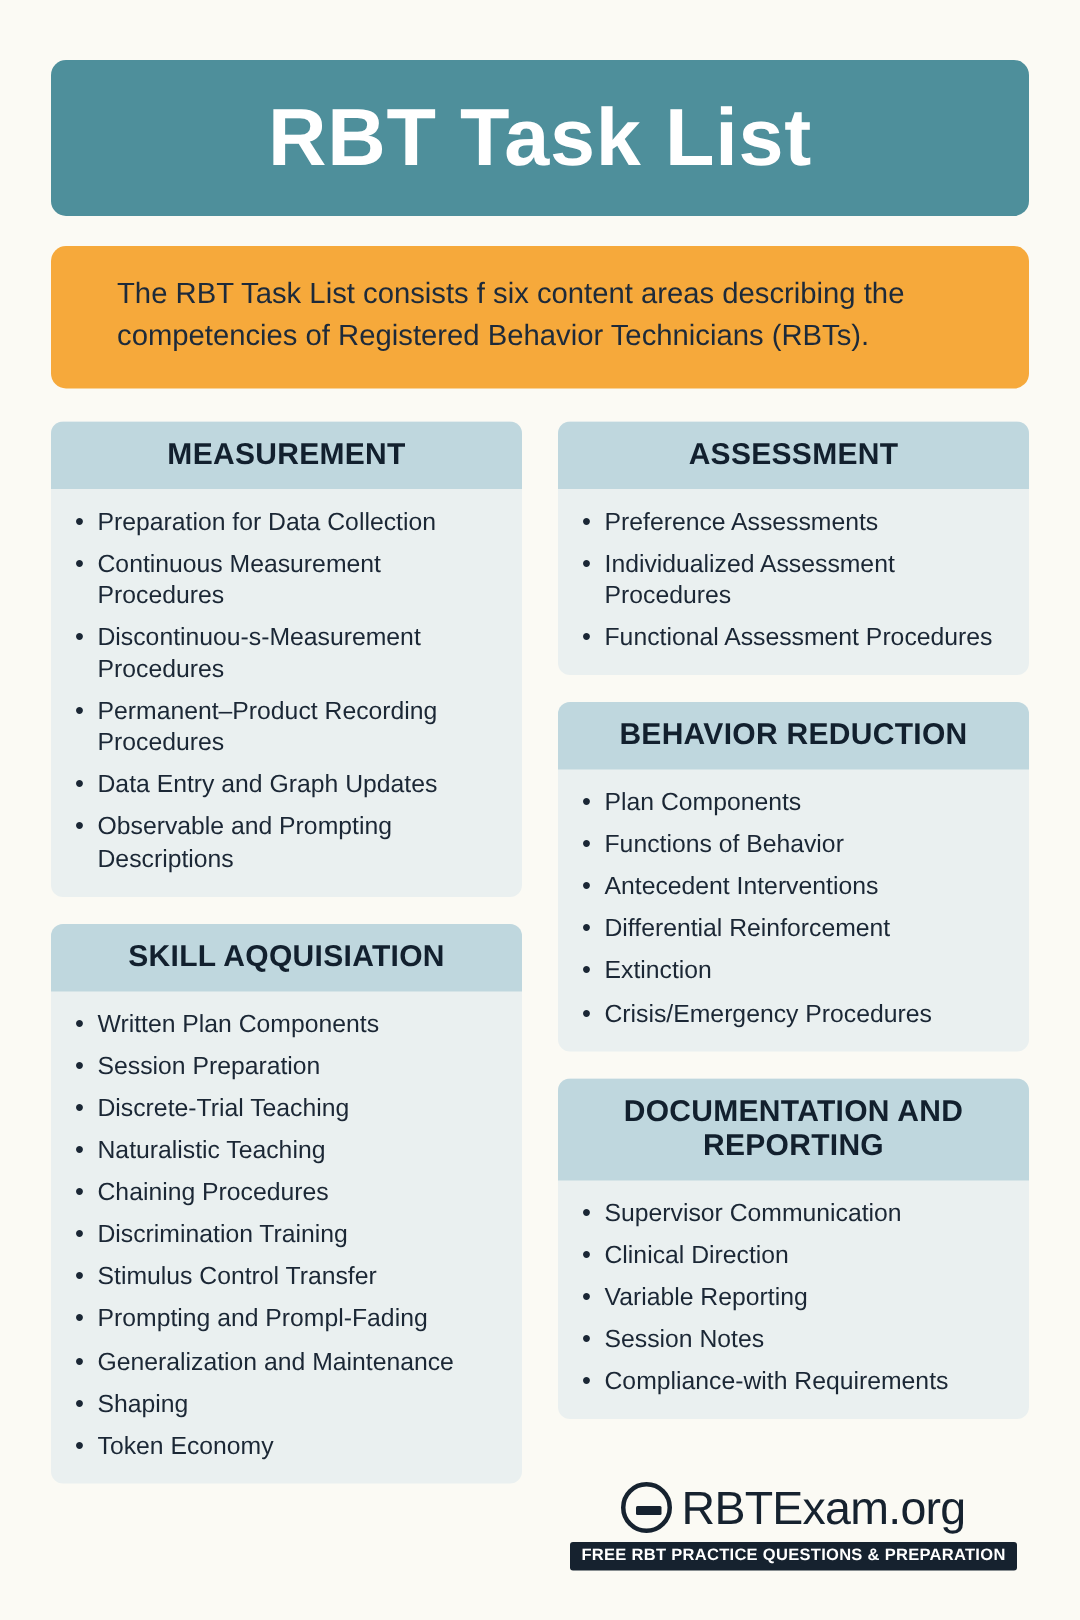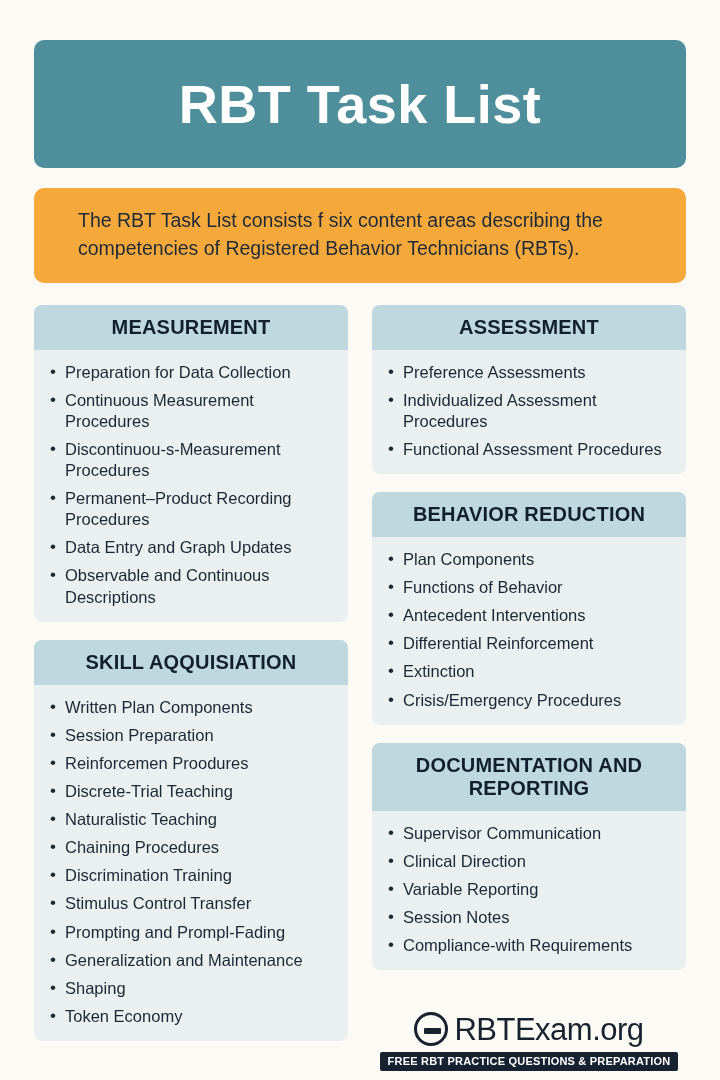--- a/index.html
+++ b/index.html
@@ -18,21 +18,21 @@
     width: 720px;
     height: 1080px;
     background: #fbfaf4;
     box-sizing: border-box;
     padding: 30px 30px 0 30px;
   }
   
   .title-banner {
     background: #4e8f9b;
     border-radius: 10px;
-    height: 128px;
+    height: 104px;
     display: flex;
     align-items: center;
     justify-content: center;
     margin: 10px 4px 0 4px;
   }
   .title-banner h1 {
     margin: 0;
     color: #ffffff;
     font-size: 54px;
     font-weight: bold;
@@ -177,34 +177,33 @@
         <div class="card-head">
           <h2>MEASUREMENT</h2>
         </div>
         <div class="card-body">
           <ul class="items">
             <li>Preparation for Data Collection</li>
             <li>Continuous Measurement Procedures</li>
             <li>Discontinuou-s-Measurement Procedures</li>
             <li>Permanent–Product Recording Procedures</li>
             <li>Data Entry and Graph Updates</li>
-            <li>Observable and Continuous Descriptions</li>
+            <li>Observable and Prompting Descriptions</li>
           </ul>
         </div>
       </div>
 
       <div class="card">
         <div class="card-head">
           <h2>SKILL AQQUISIATION</h2>
         </div>
         <div class="card-body">
           <ul class="items">
             <li>Written Plan Components</li>
             <li>Session Preparation</li>
-            <li>Reinforcemen Proodures</li>
             <li>Discrete-Trial Teaching</li>
             <li>Naturalistic Teaching</li>
             <li>Chaining Procedures</li>
             <li>Discrimination Training</li>
             <li>Stimulus Control Transfer</li>
             <li>Prompting and Prompl-Fading</li>
             <li>Generalization and Maintenance</li>
             <li>Shaping</li>
             <li>Token Economy</li>
           </ul>

